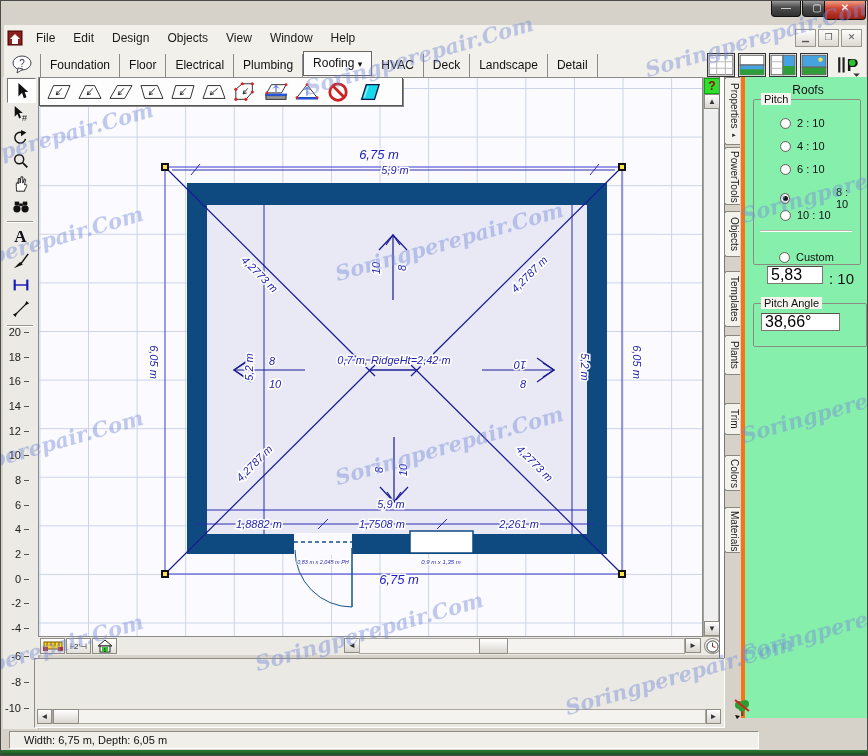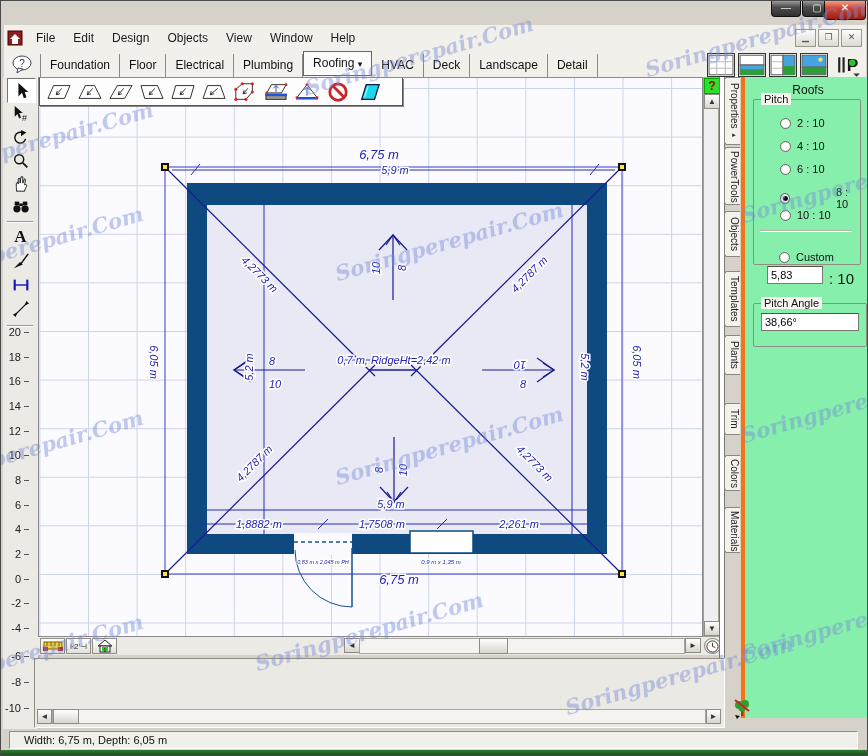--- a/index.html
+++ b/index.html
@@ -65,26 +65,26 @@
   .sidetab{position:absolute;left:1px;width:16px;border:1px solid #8a8780;border-right:none;border-radius:3px 0 0 3px;
     background:#f4f2ec;writing-mode:vertical-rl;font-size:10px;color:#222;text-align:center;padding:3px 0;box-sizing:border-box;}
   .panel{left:740px;top:76px;width:126px;height:641px;background:#86efac;border-left:4px solid #f97316;font-size:11px;color:#111;}
   .ptitle{position:absolute;left:0;top:6px;width:100%;text-align:center;font-size:12px;}
   .group{position:absolute;border:1px solid #8f8c84;border-radius:2px;}
   .group .legend{position:absolute;top:-7px;left:7px;background:#f6f4ef;padding:0 3px;font-size:11px;}
   .radiorow{position:absolute;display:flex;align-items:center;}
   .radio{width:11px;height:11px;border-radius:50%;background:radial-gradient(#fff 55%,#b9b6af);border:1px solid #6e6b64;
     box-sizing:border-box;margin-right:6px;position:relative;}
   .radio.checked:after{content:"";position:absolute;left:2px;top:2px;width:5px;height:5px;border-radius:50%;background:#111;}
-  .field{position:absolute;border:1px solid #7b786f;border-top-color:#55524a;background:#fff;font-size:11px;
+  .field{position:absolute;border:1px solid #7b786f;border-top-color:#55524a;background:#fff;font-size:16px;
     font-family:"Liberation Sans",sans-serif;padding:1px 3px;box-sizing:border-box;}
   .groupsep{position:absolute;height:1px;background:#b5b2aa;box-shadow:0 1px 0 #fff;}
   
   .lowerpanel{left:33px;top:657px;width:691px;height:70px;background:#ebe9e3;border:1px solid;border-color:#8f8c84 #fff #fff #8f8c84;box-sizing:border-box;}
-  .statusbar{left:8px;top:730px;width:849px;height:18px;background:#f1efe9;border:1px solid;border-color:#8f8c84 #fff #fff #8f8c84;
+  .statusbar{left:8px;top:730px;width:750px;height:18px;background:#f1efe9;border:1px solid;border-color:#8f8c84 #fff #fff #8f8c84;
     box-sizing:border-box;font-size:11px;color:#111;line-height:16px;padding-left:14px;}
   .bottomedge{left:0;top:749px;width:868px;height:7px;background:linear-gradient(#2f7a33,#123f16);}
   .wm{position:absolute;font-family:"DejaVu Serif",serif;font-style:italic;font-weight:bold;font-size:21px;
     color:rgba(120,140,215,0.45);transform:rotate(-16deg);pointer-events:none;white-space:nowrap;z-index:50;}
 </style>
 </head>
 <body>
 
 <div id="app">
 
@@ -506,21 +506,21 @@
       <div class="groupsep" style="left:6px;top:130px;width:92px;"></div>
     </div>
     <div class="radiorow" style="left:34px;top:174px;justify-content:flex-end;">
       <span class="radio"></span>
         <span>Custom</span>
       </div>
     <input class="field" style="left: 22px; top: 189px; width: 56px; height: 18px;" readonly="" value="5,83">
     <span class="abs" style="left:84px;top:193px;font-size:15px;">: 10</span>
     <div class="group" style="left:8px;top:226px;width:112px;height:42px;">
       <span class="legend">Pitch Angle</span>
-      <input class="field" style="left: 7px; top: 9px; width: 98px; height: 18px;" readonly="" value="38,66°">
+      <input class="field" style="left: 7px; top: 9px; width: 79px; height: 18px;" readonly="" value="38,66°">
     </div>
   </div>
 
   <div class="abs lowerpanel">
     <div class="sbtn" style="left:2px;top:50px;width:15px;">◄</div>
     <div class="hsb-track" style="left:17px;top:50px;width:654px;height:15px;"></div>
     <div class="hsb-thumb" style="left:18px;top:50px;width:26px;height:15px;"></div>
     <div class="sbtn" style="left:671px;top:50px;width:15px;">►</div>
   </div>
 

